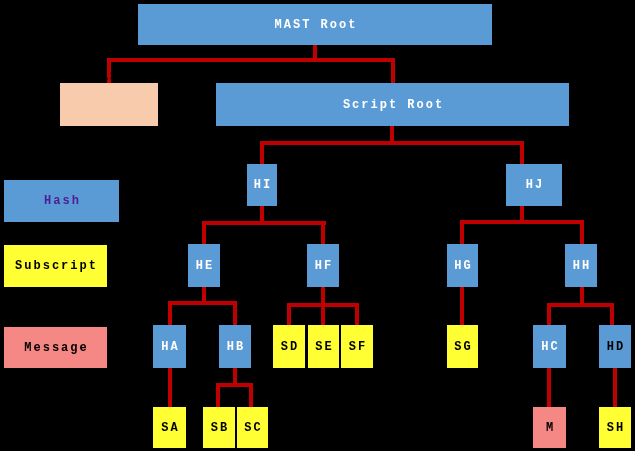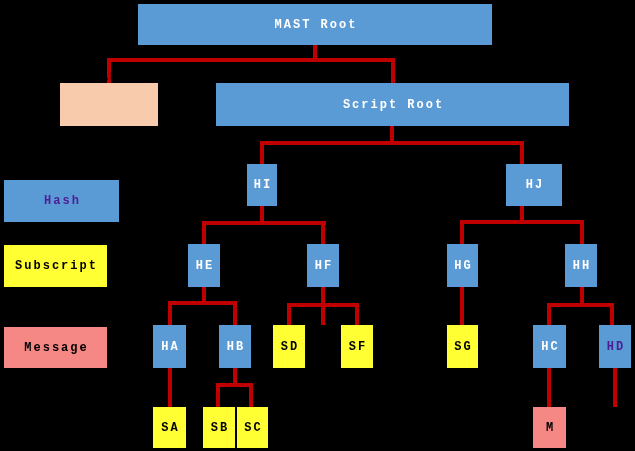--- a/index.html
+++ b/index.html
@@ -41,29 +41,31 @@
   <div class="node" style="left: 4px; top: 245px; width: 103px; height: 42px; background-color: rgb(255, 255, 51); color: rgb(0, 0, 0);">Subscript</div>
   <div class="node" style="left: 188px; top: 244px; width: 32px; height: 43px; background-color: rgb(91, 155, 213); color: rgb(255, 255, 255);">HE</div>
   <div class="node" style="left: 307px; top: 244px; width: 32px; height: 43px; background-color: rgb(91, 155, 213); color: rgb(255, 255, 255);">HF</div>
   <div class="node" style="left: 447px; top: 244px; width: 31px; height: 43px; background-color: rgb(91, 155, 213); color: rgb(255, 255, 255);">HG</div>
   <div class="node" style="left: 565px; top: 244px; width: 32px; height: 43px; background-color: rgb(91, 155, 213); color: rgb(255, 255, 255);">HH</div>
 
   <div class="node" style="left: 4px; top: 327px; width: 103px; height: 41px; background-color: rgb(245, 135, 132); color: rgb(0, 0, 0);">Message</div>
   <div class="node" style="left: 153px; top: 325px; width: 33px; height: 43px; background-color: rgb(91, 155, 213); color: rgb(255, 255, 255);">HA</div>
   <div class="node" style="left: 219px; top: 325px; width: 32px; height: 43px; background-color: rgb(91, 155, 213); color: rgb(255, 255, 255);">HB</div>
   <div class="node" style="left: 273px; top: 325px; width: 32px; height: 43px; background-color: rgb(255, 255, 51); color: rgb(0, 0, 0);">SD</div>
+  <div class="node" style="left: 308px; top: 325px; width: 31px; height: 43px; background-color: rgb(255, 255, 51); color: rgb(0, 0, 0);">SE</div>
   <div class="node" style="left: 341px; top: 325px; width: 32px; height: 43px; background-color: rgb(255, 255, 51); color: rgb(0, 0, 0);">SF</div>
   <div class="node" style="left: 447px; top: 325px; width: 31px; height: 43px; background-color: rgb(255, 255, 51); color: rgb(0, 0, 0);">SG</div>
   <div class="node" style="left: 533px; top: 325px; width: 33px; height: 43px; background-color: rgb(91, 155, 213); color: rgb(255, 255, 255);">HC</div>
-  <div class="node" style="left: 599px; top: 325px; width: 32px; height: 43px; background-color: rgb(91, 155, 213); color: #4c1d95; text-align: right;">HD</div>
+  <div class="node" style="left: 599px; top: 325px; width: 32px; height: 43px; background-color: rgb(91, 155, 213); color: #000000; text-align: right;">HD</div>
 
   <div class="node" style="left: 153px; top: 407px; width: 33px; height: 41px; background-color: rgb(255, 255, 51); color: rgb(0, 0, 0);">SA</div>
   <div class="node" style="left: 203px; top: 407px; width: 32px; height: 41px; background-color: rgb(255, 255, 51); color: rgb(0, 0, 0);">SB</div>
   <div class="node" style="left: 237px; top: 407px; width: 31px; height: 41px; background-color: rgb(255, 255, 51); color: rgb(0, 0, 0);">SC</div>
   <div class="node" style="left: 533px; top: 407px; width: 33px; height: 41px; background-color: rgb(245, 135, 132); color: rgb(0, 0, 0);">M</div>
+  <div class="node" style="left: 599px; top: 407px; width: 32px; height: 41px; background-color: rgb(255, 255, 51); color: rgb(0, 0, 0);">SH</div>
 
   <div class="line" style="left: 313px; top: 45px; width: 4px; height: 17px; background-color: rgb(192, 0, 0);"></div>
   <div class="line" style="left: 107px; top: 58px; width: 288px; height: 4px; background-color: rgb(192, 0, 0);"></div>
   <div class="line" style="left: 107px; top: 58px; width: 4px; height: 25px; background-color: rgb(192, 0, 0);"></div>
   <div class="line" style="left: 391px; top: 58px; width: 4px; height: 25px; background-color: rgb(192, 0, 0);"></div>
 
   <div class="line" style="left: 390px; top: 126px; width: 4px; height: 19px; background-color: rgb(192, 0, 0);"></div>
   <div class="line" style="left: 260px; top: 141px; width: 264px; height: 4px; background-color: rgb(192, 0, 0);"></div>
   <div class="line" style="left: 260px; top: 141px; width: 4px; height: 23px; background-color: rgb(192, 0, 0);"></div>
   <div class="line" style="left: 520px; top: 141px; width: 4px; height: 23px; background-color: rgb(192, 0, 0);"></div>

